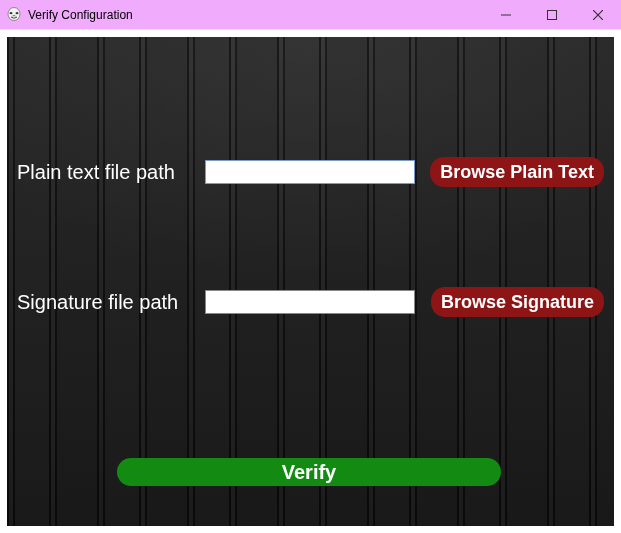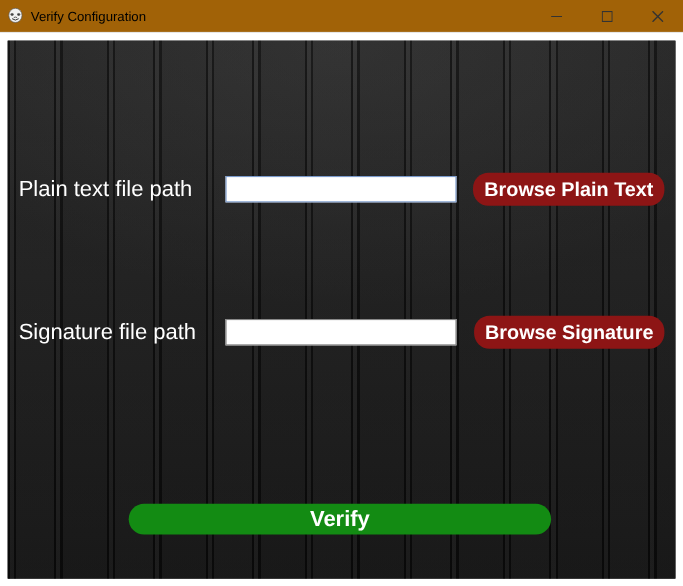--- a/index.html
+++ b/index.html
@@ -5,21 +5,21 @@
     * { box-sizing: border-box; margin: 0; padding: 0; }
     body {
       width: 621px;
       height: 533px;
       font-family: "Segoe UI", Tahoma, sans-serif;
       background: #fff;
       overflow: hidden;
     }
     .titlebar {
       height: 30px;
-      background: #a16207;
+      background: #f0abfc;
       display: flex;
       align-items: center;
       padding-left: 6px;
       border-bottom: 1px solid #e6e6e6;
     }
     .titlebar-icon {
       width: 16px; height: 16px;
       margin-right: 6px;
       display: inline-flex; align-items: center; justify-content: center;
     }

